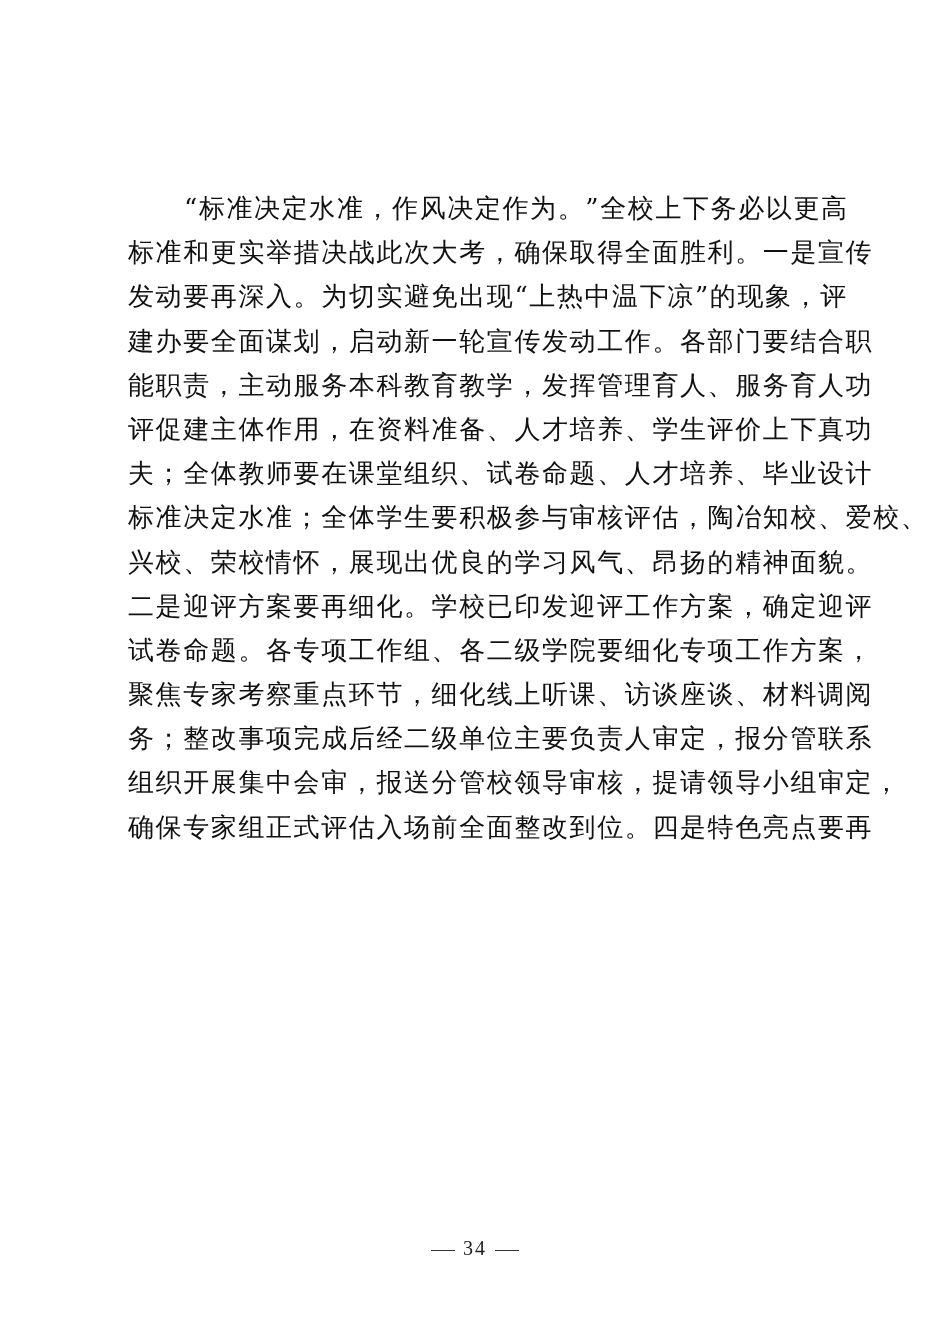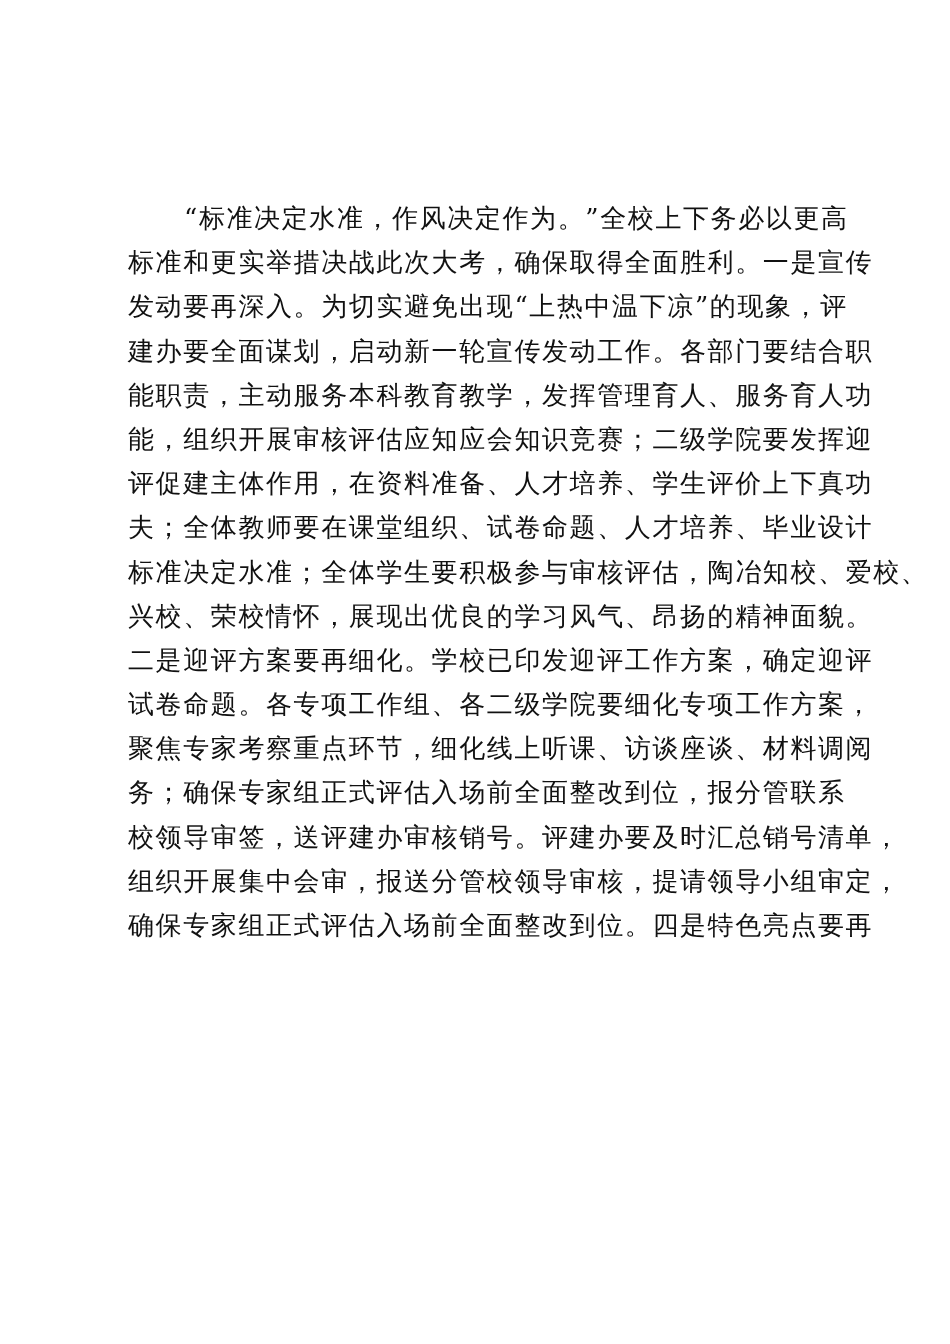--- a/index.html
+++ b/index.html
@@ -21,21 +21,20 @@
       top: 0;
       width: 950px;
       height: 1344px;
       background: #ffffff;
     }
     .body-text {
       position: absolute;
       left: 128px;
       top: 186px;
       width: 702px;
-      margin-top: 10px;
     }
     .line {
       display: block;
       height: 44.2px;
       line-height: 44.2px;
       font-size: 26px;
       white-space: nowrap;
       letter-spacing: 1.6px;
       text-align: justify;
       text-align-last: justify;
@@ -66,27 +65,28 @@
 </head>
 <body>
 
 <div class="page">
   <div class="body-text">
     <span class="line" style="padding-left:56px;">“标准决定水准，作风决定作为。”全校上下务必以更高</span>
     <span class="line">标准和更实举措决战此次大考，确保取得全面胜利。一是宣传</span>
     <span class="line">发动要再深入。为切实避免出现“上热中温下凉”的现象，评</span>
     <span class="line">建办要全面谋划，启动新一轮宣传发动工作。各部门要结合职</span>
     <span class="line">能职责，主动服务本科教育教学，发挥管理育人、服务育人功</span>
-    <span class="line">能，组织开展审核评估应知应会知识竞赛；二级学院要发挥迎</span>
     <span class="line">评促建主体作用，在资料准备、人才培养、学生评价上下真功</span>
     <span class="line">夫；全体教师要在课堂组织、试卷命题、人才培养、毕业设计</span>
     <span class="line">标准决定水准；全体学生要积极参与审核评估，陶冶知校、爱校、</span>
     <span class="line">兴校、荣校情怀，展现出优良的学习风气、昂扬的精神面貌。</span>
     <span class="line">二是迎评方案要再细化。学校已印发迎评工作方案，确定迎评</span>
     <span class="line">试卷命题。各专项工作组、各二级学院要细化专项工作方案，</span>
     <span class="line">聚焦专家考察重点环节，细化线上听课、访谈座谈、材料调阅</span>
-    <span class="line">务；确保专家组正式评估入场前全面整改到位，报分管联系</span>
-    <span class="line">校领导审签，送评建办审核销号。评建办要及时汇总销号清单，</span>
+    <span class="line">务；整改事项完成后经二级单位主要负责人审定，报分管联系</span>
     <span class="line">组织开展集中会审，报送分管校领导审核，提请领导小组审定，</span>
     <span class="line last">确保专家组正式评估入场前全面整改到位。四是特色亮点要再</span>
   </div>
 
+  <div class="page-number">
+    <span class="dash"></span><span>34</span><span class="dash"></span>
+  </div>
 </div>
 
 </body></html>

